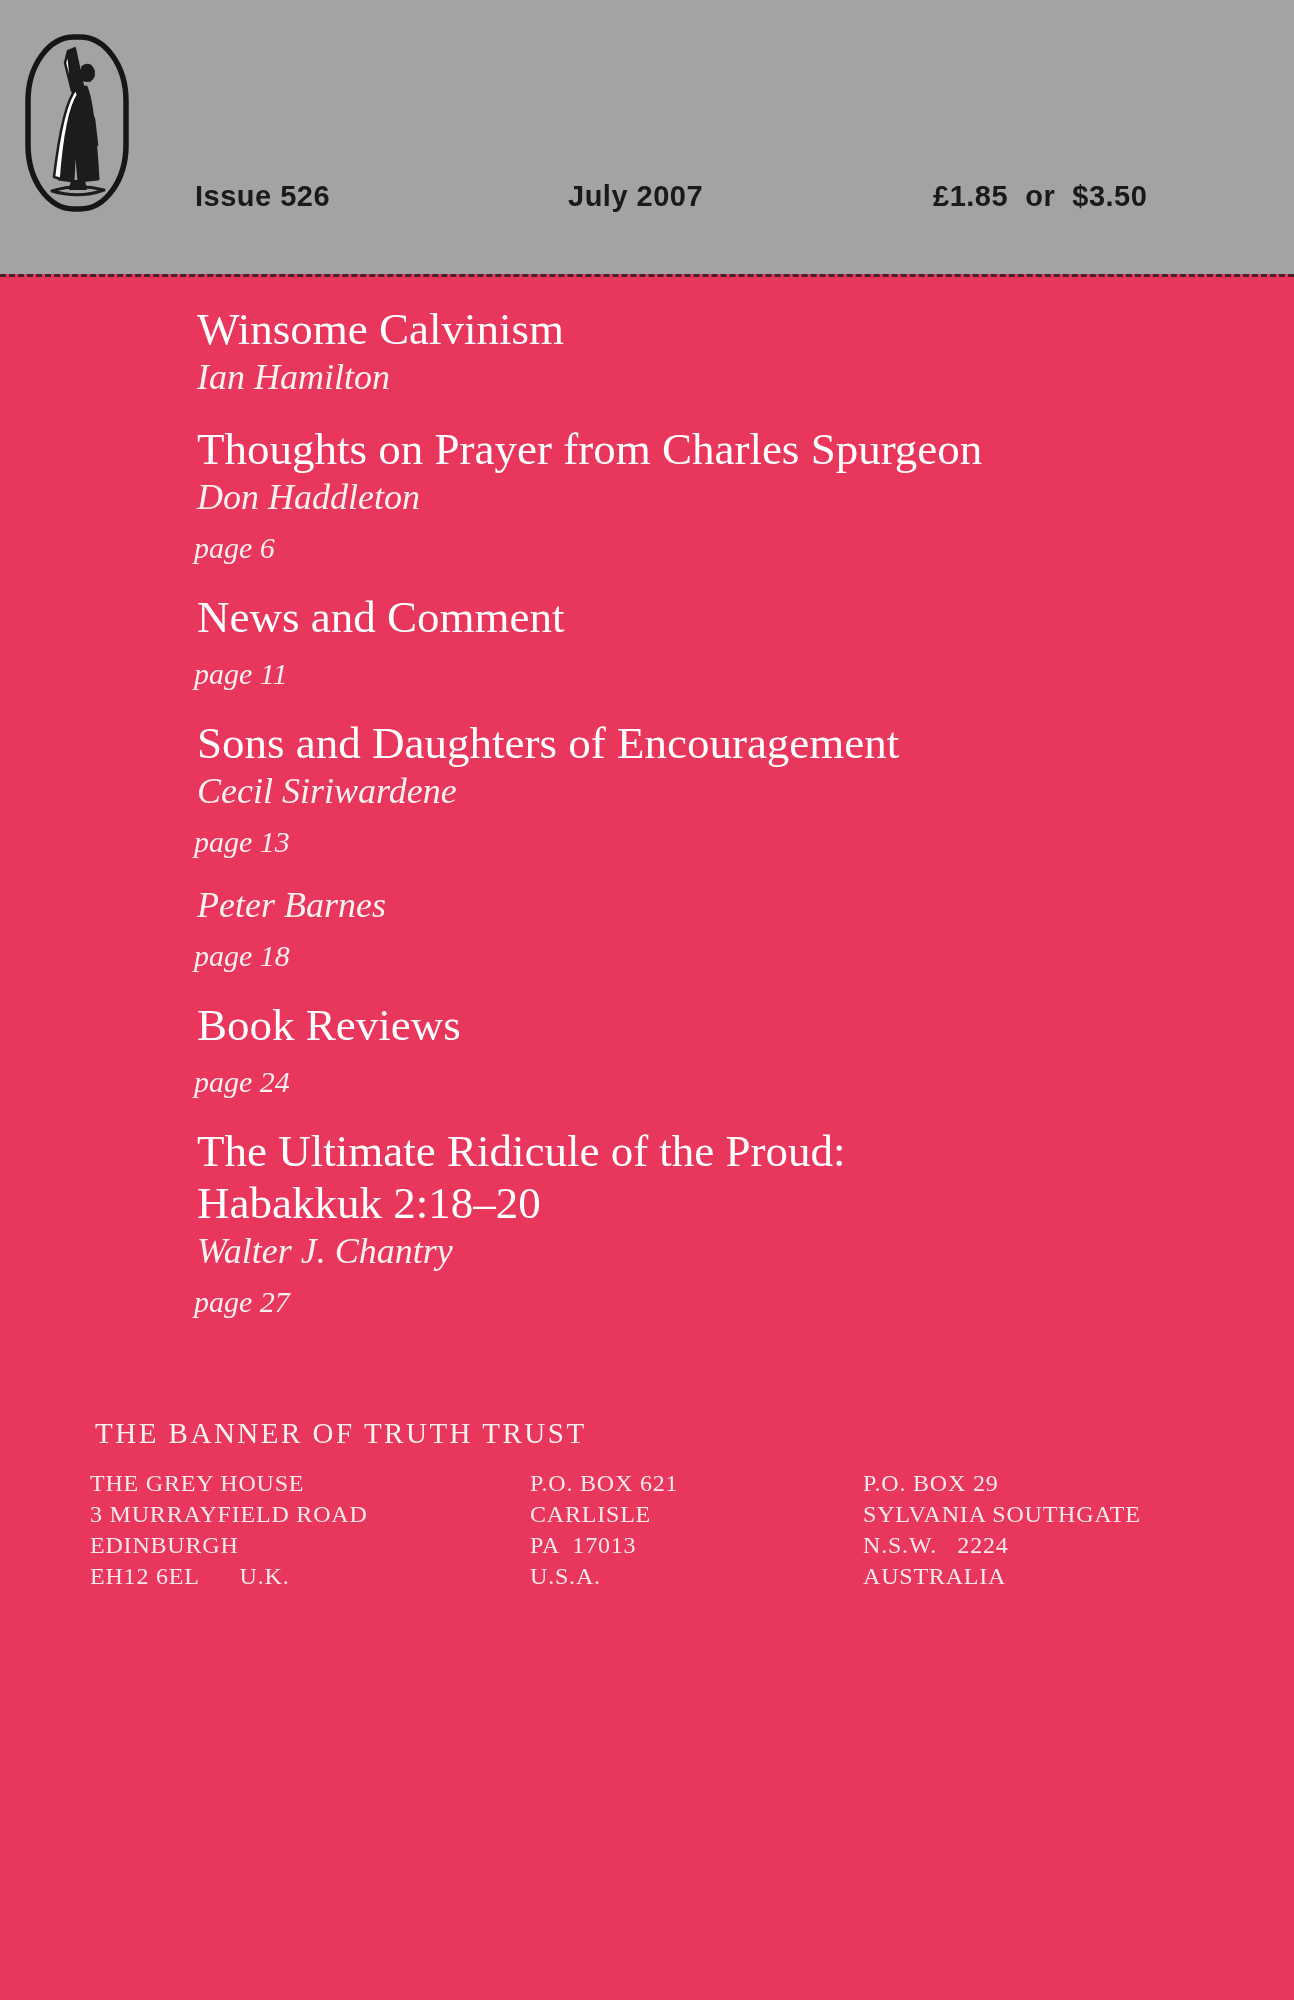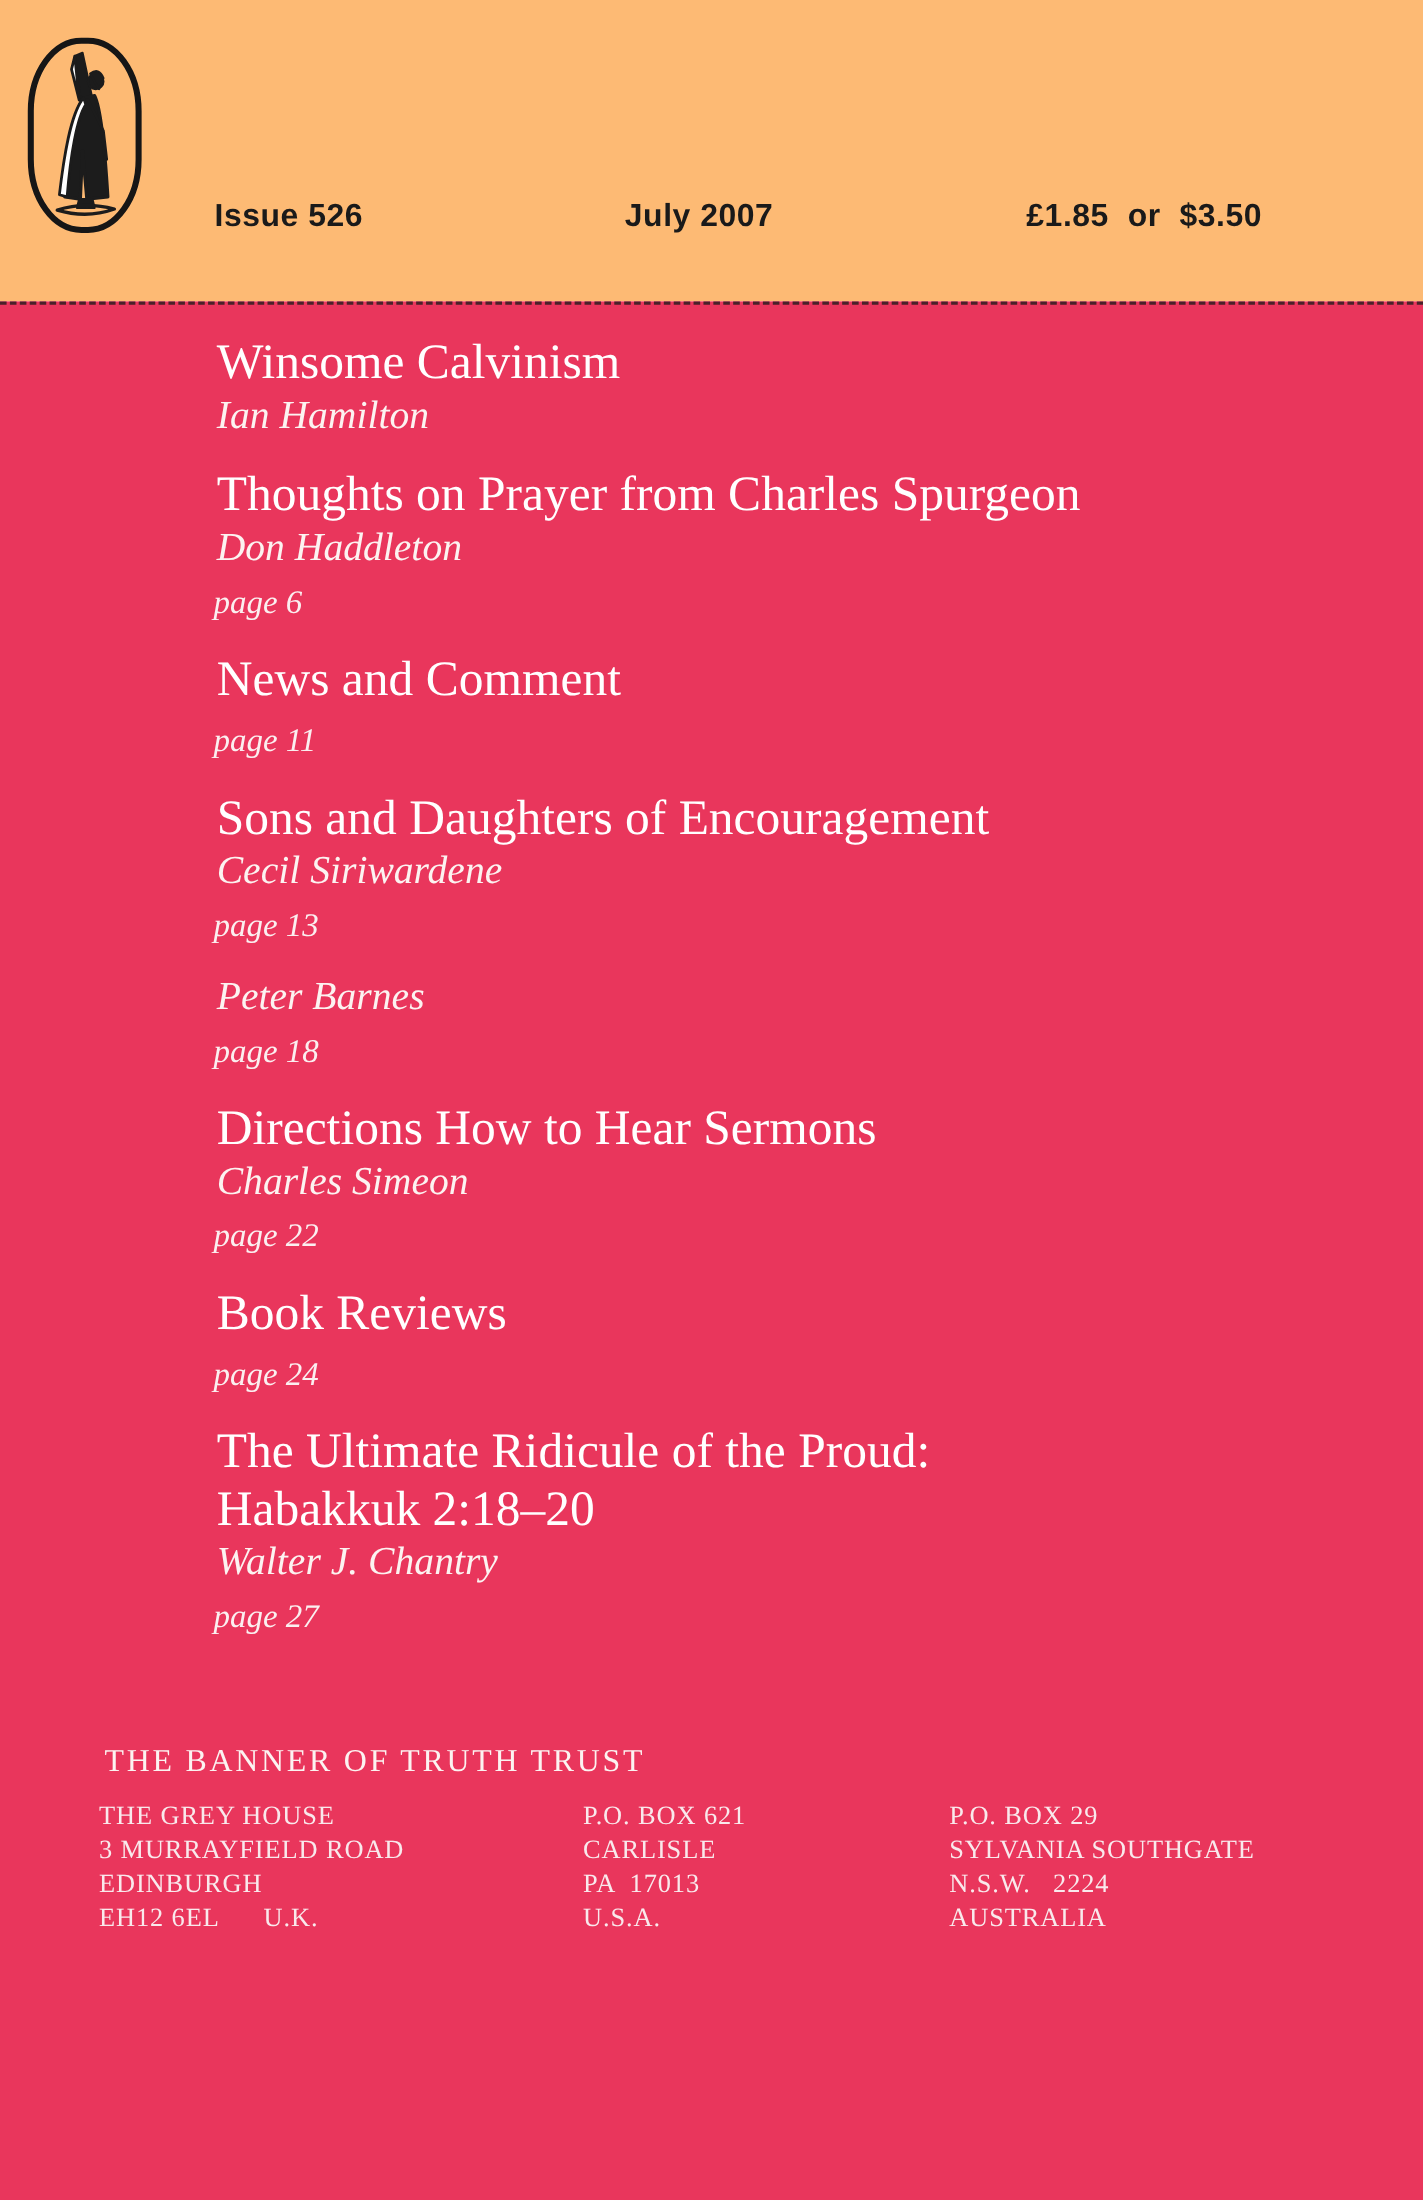--- a/index.html
+++ b/index.html
@@ -9,21 +9,21 @@
     height: 2000px;
     overflow: hidden;
     background: #ffffff;
     font-family: "Liberation Serif", serif;
   }
 
   
   .masthead {
     position: relative;
     height: 274px;
-    background: #fdba74;
+    background: #a3a3a3;
     font-family: "Liberation Sans", sans-serif;
   }
   .logo {
     position: absolute;
     left: 24px;
     top: 33px;
     width: 106px;
     height: 180px;
   }
   .logo svg { display: block; width: 100%; height: 100%; }
@@ -159,25 +159,20 @@
         <h2 class="toc-title">Sons and Daughters of Encouragement</h2>
         <div class="toc-author">Cecil Siriwardene</div>
         <div class="toc-page">page 13</div>
       </article>
 
       <article class="toc-entry">
         <div class="toc-author">Peter Barnes</div>
         <div class="toc-page">page 18</div>
       </article>
 
-      <article class="toc-entry">
-        <h2 class="toc-title">Directions How to Hear Sermons</h2>
-        <div class="toc-author">Charles Simeon</div>
-        <div class="toc-page">page 22</div>
-      </article>
 
       <article class="toc-entry">
         <h2 class="toc-title">Book Reviews</h2>
         <div class="toc-page">page 24</div>
       </article>
 
       <article class="toc-entry">
         <h2 class="toc-title">The Ultimate Ridicule of the Proud:</h2>
         <h2 class="toc-title">Habakkuk 2:18–20</h2>
         <div class="toc-author">Walter J. Chantry</div>

